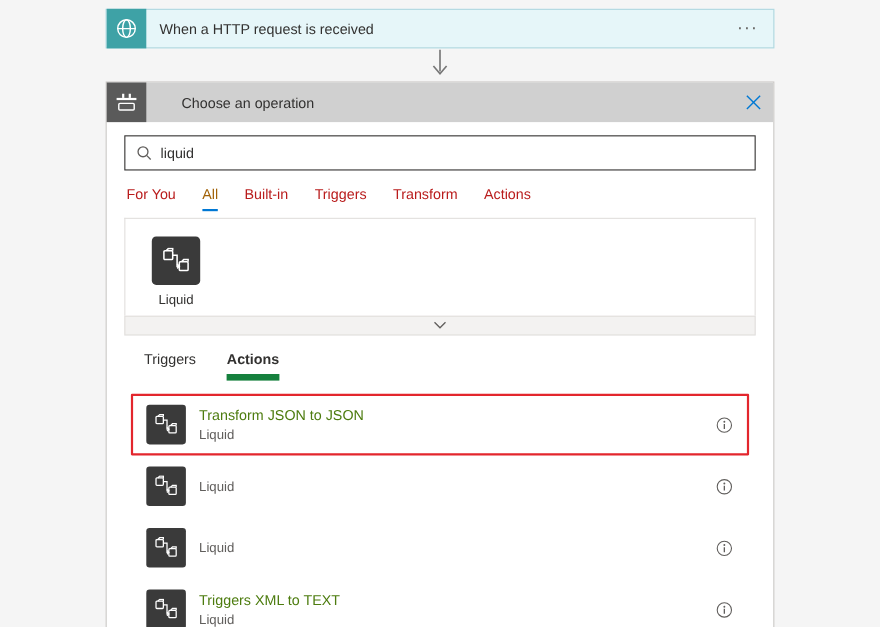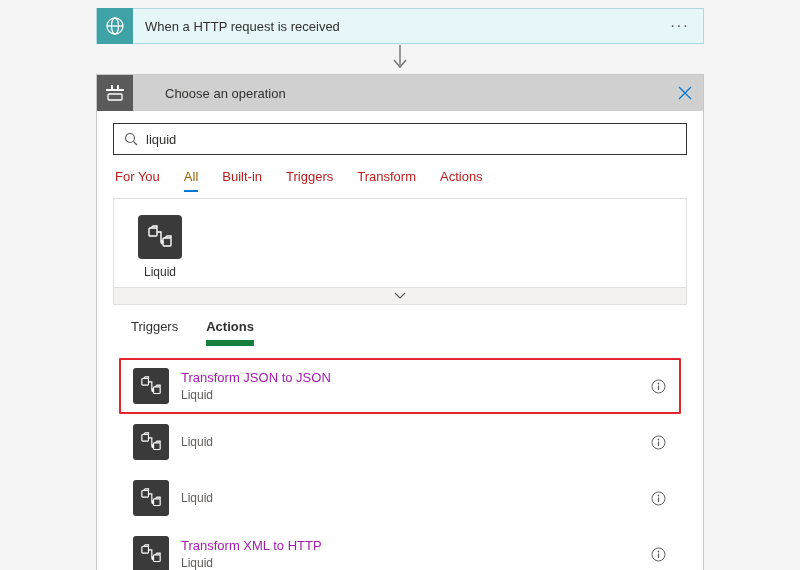--- a/index.html
+++ b/index.html
@@ -198,21 +198,21 @@
     align-items: center;
     justify-content: center;
     flex-shrink: 0;
   }
   .action-text {
     flex: 1;
     line-height: 1.35;
   }
   .action-title {
     font-size: 13px;
-    color: #a21caf;
+    color: #4d7c0f;
   }
   .action-sub {
     font-size: 12px;
     color: #605e5c;
   }
   .info-icon {
     width: 18px;
     height: 18px;
     display:flex;
     align-items:center;
@@ -382,21 +382,21 @@
       <svg width="22" height="20" viewBox="0 0 26 24">
         <rect x="2" y="3" width="8" height="8" rx="1" fill="none" stroke="#fff" stroke-width="1.4"></rect>
         <polyline points="4,3 6,1 10,1 10,3" fill="none" stroke="#fff" stroke-width="1.4"></polyline>
         <rect x="16" y="13" width="8" height="8" rx="1" fill="none" stroke="#fff" stroke-width="1.4"></rect>
         <polyline points="18,13 20,11 24,11 24,13" fill="none" stroke="#fff" stroke-width="1.4"></polyline>
         <path d="M10 7 L14 7 L14 17 L16 17" fill="none" stroke="#fff" stroke-width="1.4"></path>
         <polyline points="14,15 16,17 14,19" fill="none" stroke="#fff" stroke-width="1.4"></polyline>
       </svg>
     </div>
     <div class="action-text">
-      <div class="action-title">Transform XML to HTTP</div>
+      <div class="action-title">Triggers XML to TEXT</div>
       <div class="action-sub">Liquid</div>
     </div>
     <div class="info-icon">
       <svg width="15" height="15" viewBox="0 0 15 15">
         <circle cx="7.5" cy="7.5" r="6.5" fill="none" stroke="#605e5c" stroke-width="1"></circle>
         <circle cx="7.5" cy="4.5" r="0.9" fill="#605e5c"></circle>
         <line x1="7.5" y1="6.5" x2="7.5" y2="11" stroke="#605e5c" stroke-width="1.2"></line>
       </svg>
     </div>
           </div>

